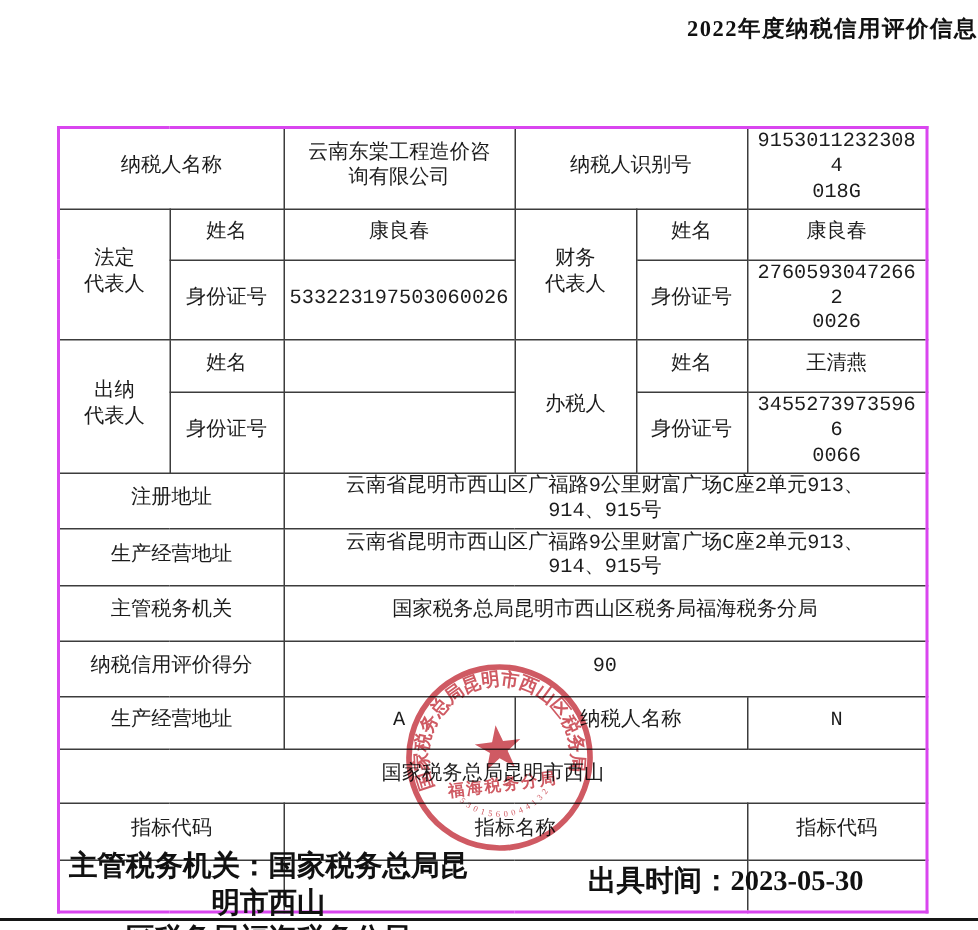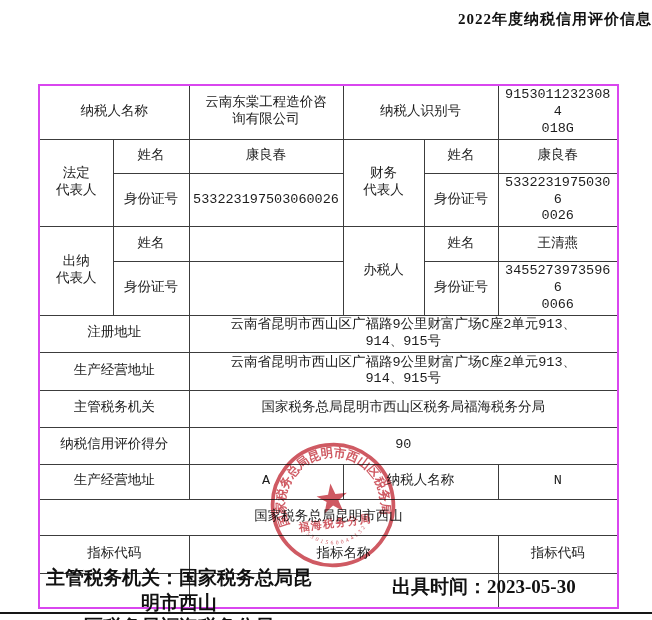--- a/index.html
+++ b/index.html
@@ -103,21 +103,21 @@
         <td>康良春</td>
         <td rowspan="2">财务
 代表人</td>
         <td>姓名</td>
         <td>康良春</td>
       </tr>
       <tr class="h41">
         <td>身份证号</td>
         <td>533223197503060026</td>
         <td>身份证号</td>
-        <td>53322319750306
+        <td>27605930472662
 0026</td>
       </tr>
       <tr class="h35">
         <td rowspan="2">出纳
 代表人</td>
         <td>姓名</td>
         <td></td>
         <td rowspan="2">办税人</td>
         <td>姓名</td>
         <td>王清燕</td>

